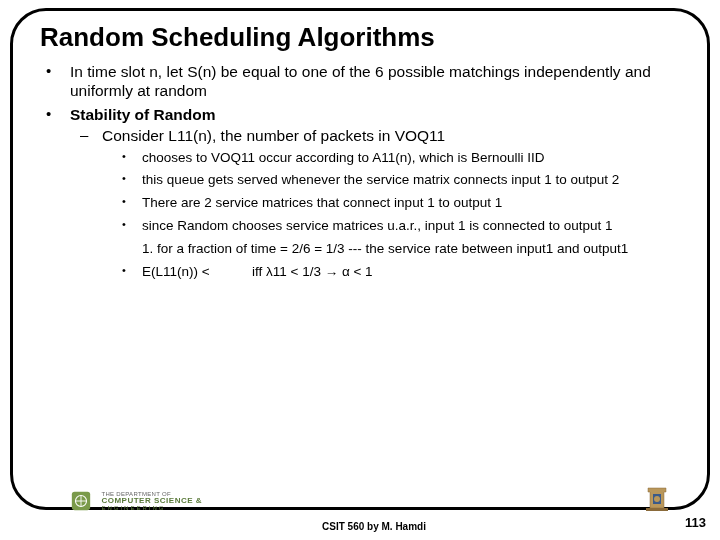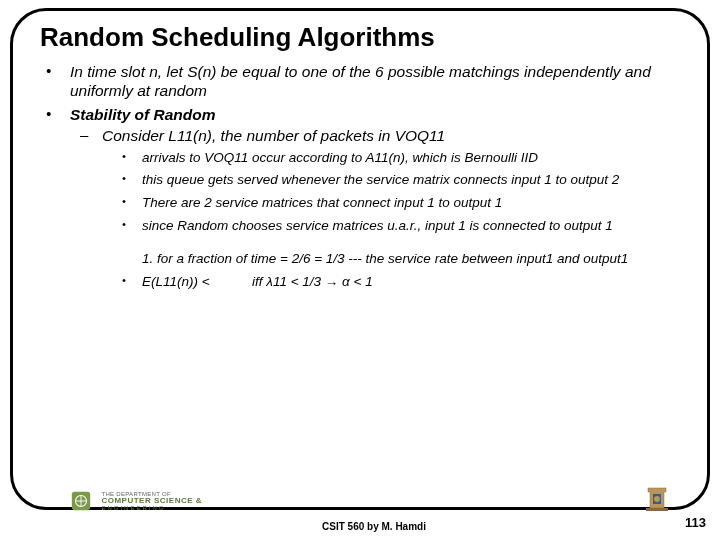--- a/index.html
+++ b/index.html
@@ -28,21 +28,21 @@
     color: #000;
     margin-bottom: 9px;
     font-family: Arial, sans-serif;
   }
   .content {
     font-size: 15.5px;
     color: #000;
     line-height: 1.25;
   }
   ul.top { list-style: none; padding-left: 0; }
-  ul.top > li { position: relative; padding-left: 30px; margin-bottom: 4px; font-style: italic; }
+  ul.top > li { position: relative; padding-left: 30px; margin-bottom: 4px; }
   ul.top > li::before {
     content: "•";
     position: absolute;
     left: 6px;
     top: 0;
     font-size: 15px;
   }
   .bold { font-weight: bold; }
   ul.dash { list-style: none; padding-left: 0; margin-top: 2px; }
   ul.dash > li { position: relative; padding-left: 32px; margin-bottom: 2px; }
@@ -117,42 +117,42 @@
   .logo-right {
     position: absolute;
     right: 50px;
     bottom: 26px;
     width: 26px;
     height: 30px;
   }
   .indent-sub {
     display: block;
     padding-left: 0;
-    margin-top: 16px;
+    margin-top: 6px;
   }
   .espaced { display: inline-block; min-width: 110px; }
 </style>
 </head>
 <body>
 
 <div class="slide-frame"></div>
 
 <div style="position:absolute; top:8px; left:10px; right:10px; bottom:30px; padding:14px 30px 8px 30px;">
   <div class="title">Random Scheduling Algorithms</div>
 
   <div class="content">
     <ul class="top">
       <li>In time slot n, let S(n) be equal to one of the 6 possible matchings independently and uniformly at random</li>
       <li>
         <span class="bold">Stability of Random</span>
         <ul class="dash">
           <li>
             <span>Consider L11(n), the number of packets in VOQ11</span>
             <ul class="inner">
-              <li>arrivals to VOQ11 occur according to A11(n), which is Bernoulli IID</li>
+              <li>chooses to VOQ11 occur according to A11(n), which is Bernoulli IID</li>
               <li>this queue gets served whenever the service matrix connects input 1 to output 2</li>
               <li>There are 2 service matrices that connect input 1 to output 1</li>
               <li>
                 <span>since Random chooses service matrices u.a.r., input 1 is connected to output 1</span>
                 <span class="indent-sub"><b style="font-weight:normal">1. for a fraction of time = 2/6 = 1/3  --- the service rate between input1 and output1</b></span>
               </li>
               <li>
                 <span class="espaced">E(L11(n)) &lt; </span><span>iff λ11 &lt; 1/3 → α &lt; 1</span>
               </li>
             </ul>

